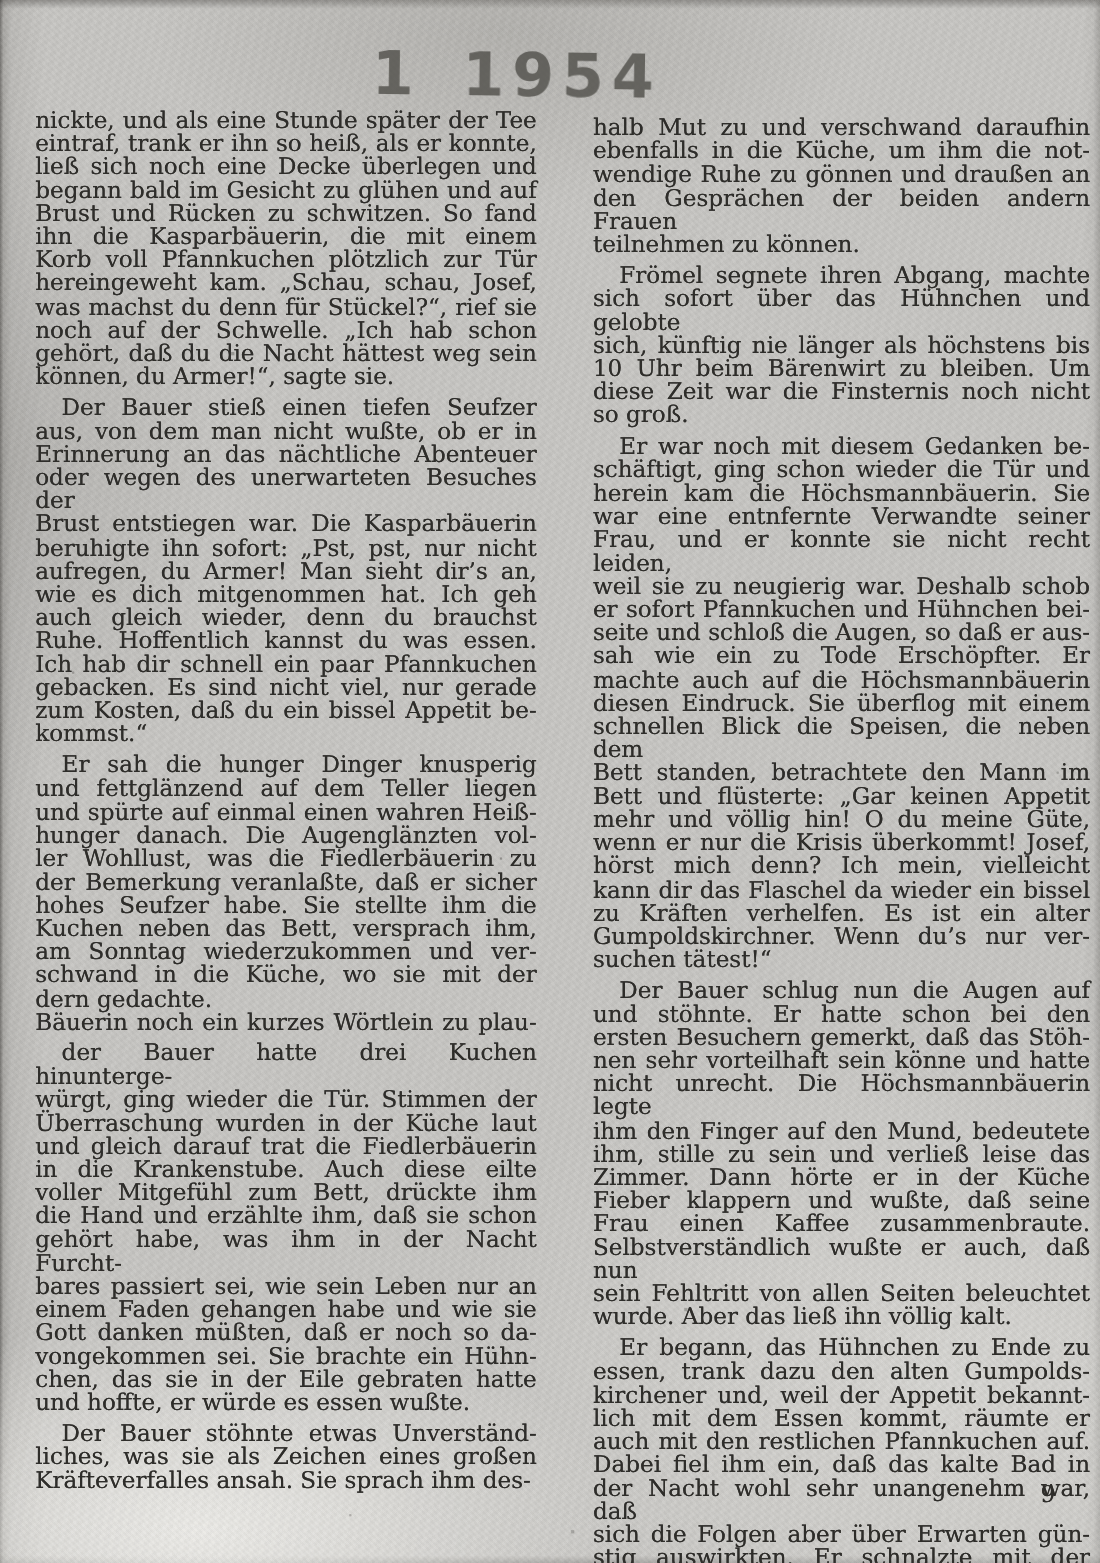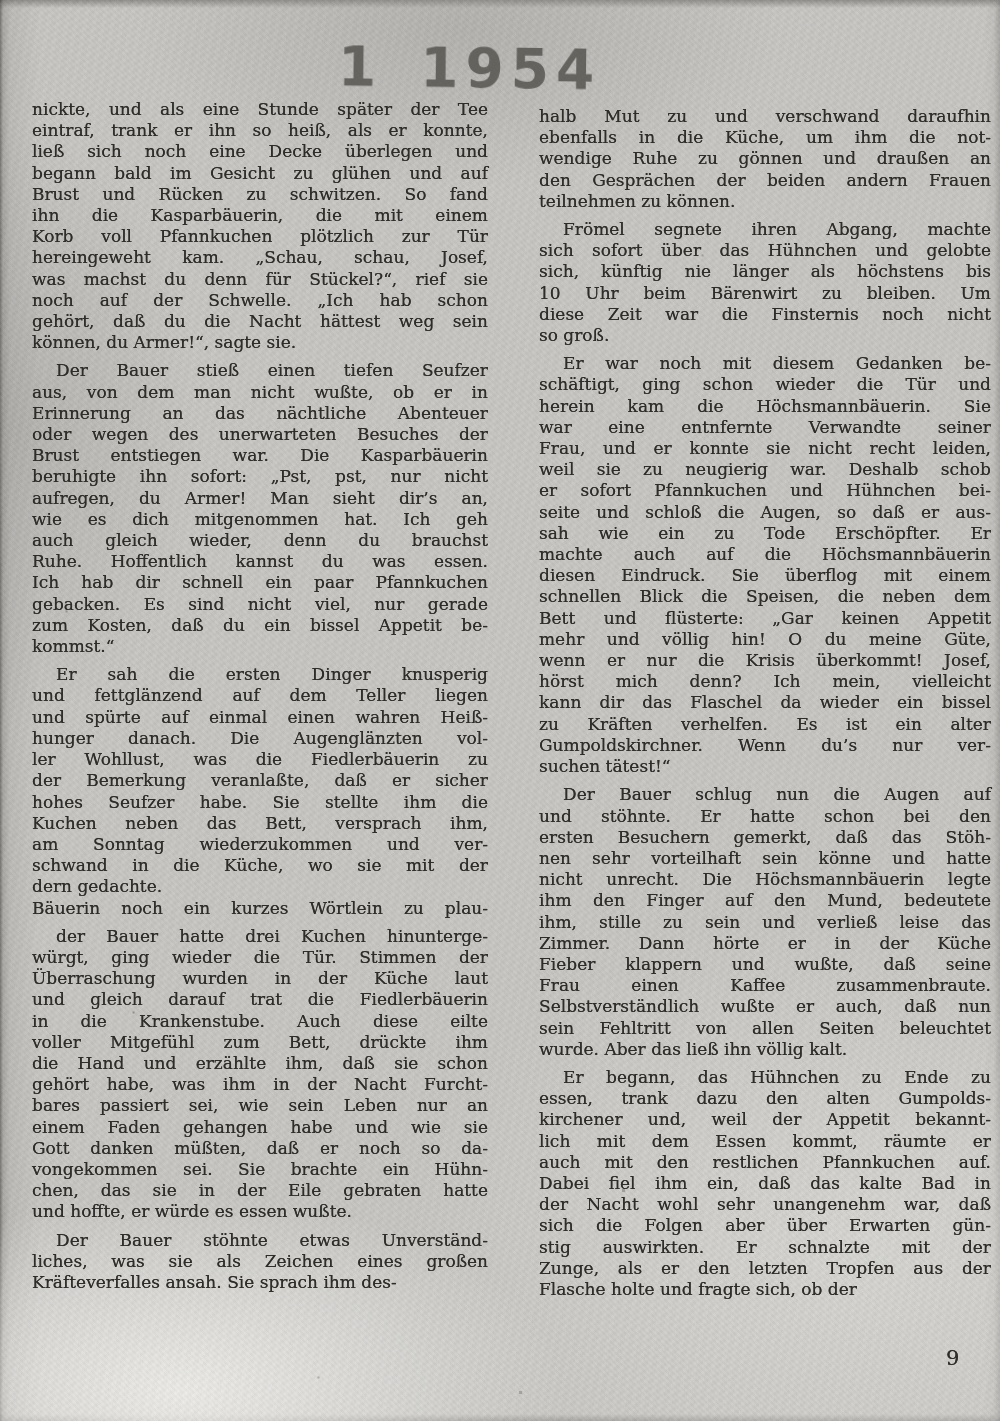--- a/index.html
+++ b/index.html
@@ -53,21 +53,21 @@
     font-size: 55px;
     line-height: 60px;
     color: rgba(82,80,76,0.82);
     filter: blur(0.6px);
     transform: rotate(0.8deg);
     white-space: nowrap;
   }
   .stamp .p2 { margin-left: 44px; letter-spacing: 7px; }
   .column {
     position: absolute;
-    font-size: 17px;
+    font-size: 21px;
     line-height: 21.2px;
     text-shadow: 0 0 0.5px rgba(46,45,42,0.85);
   }
   #left-col  { left: 32px;  top: 99px;  width: 456px; }
   #right-col { left: 539px; top: 106px; width: 452px; }
   .paragraph { margin: 0; }
   .paragraph + .paragraph { margin-top: 7px; }
   .paragraph.indent .line:first-child { text-indent: 24px; }
   .line {
     text-align: justify;
@@ -122,21 +122,21 @@
         <div class="line">aufregen, du Armer! Man sieht dir’s an,</div>
         <div class="line">wie es dich mitgenommen hat. Ich geh</div>
         <div class="line">auch gleich wieder, denn du brauchst</div>
         <div class="line">Ruhe. Hoffentlich kannst du was essen.</div>
         <div class="line">Ich hab dir schnell ein paar Pfannkuchen</div>
         <div class="line">gebacken. Es sind nicht viel, nur gerade</div>
         <div class="line">zum Kosten, daß du ein bissel Appetit be-</div>
         <div class="line last">kommst.“</div>
       </div>
       <div class="paragraph indent">
-        <div class="line">Er sah die ersten Dinger knusperig</div>
+        <div class="line">Er sah die hunger Dinger knusperig</div>
         <div class="line">und fettglänzend auf dem Teller liegen</div>
         <div class="line">und spürte auf einmal einen wahren Heiß-</div>
         <div class="line">hunger danach. Die Augenglänzten vol-</div>
         <div class="line">ler Wohllust, was die Fiedlerbäuerin zu</div>
         <div class="line">der Bemerkung veranlaßte, daß er sicher</div>
         <div class="line">hohes Seufzer habe. Sie stellte ihm die</div>
         <div class="line">Kuchen neben das Bett, versprach ihm,</div>
         <div class="line">am Sonntag wiederzukommen und ver-</div>
         <div class="line">schwand in die Küche, wo sie mit der</div>
         <div class="line last">dern gedachte.</div>
@@ -186,20 +186,21 @@
         <div class="line">herein kam die Höchsmannbäuerin. Sie</div>
         <div class="line">war eine entnfernte Verwandte seiner</div>
         <div class="line">Frau, und er konnte sie nicht recht leiden,</div>
         <div class="line">weil sie zu neugierig war. Deshalb schob</div>
         <div class="line">er sofort Pfannkuchen und Hühnchen bei-</div>
         <div class="line">seite und schloß die Augen, so daß er aus-</div>
         <div class="line">sah wie ein zu Tode Erschöpfter. Er</div>
         <div class="line">machte auch auf die Höchsmannbäuerin</div>
         <div class="line">diesen Eindruck. Sie überflog mit einem</div>
         <div class="line">schnellen Blick die Speisen, die neben dem</div>
+        <div class="line">Bett standen, betrachtete den Mann im</div>
         <div class="line">Bett und flüsterte: „Gar keinen Appetit</div>
         <div class="line">mehr und völlig hin! O du meine Güte,</div>
         <div class="line">wenn er nur die Krisis überkommt! Josef,</div>
         <div class="line">hörst mich denn? Ich mein, vielleicht</div>
         <div class="line">kann dir das Flaschel da wieder ein bissel</div>
         <div class="line">zu Kräften verhelfen. Es ist ein alter</div>
         <div class="line">Gumpoldskirchner. Wenn du’s nur ver-</div>
         <div class="line last">suchen tätest!“</div>
       </div>
       <div class="paragraph indent">

